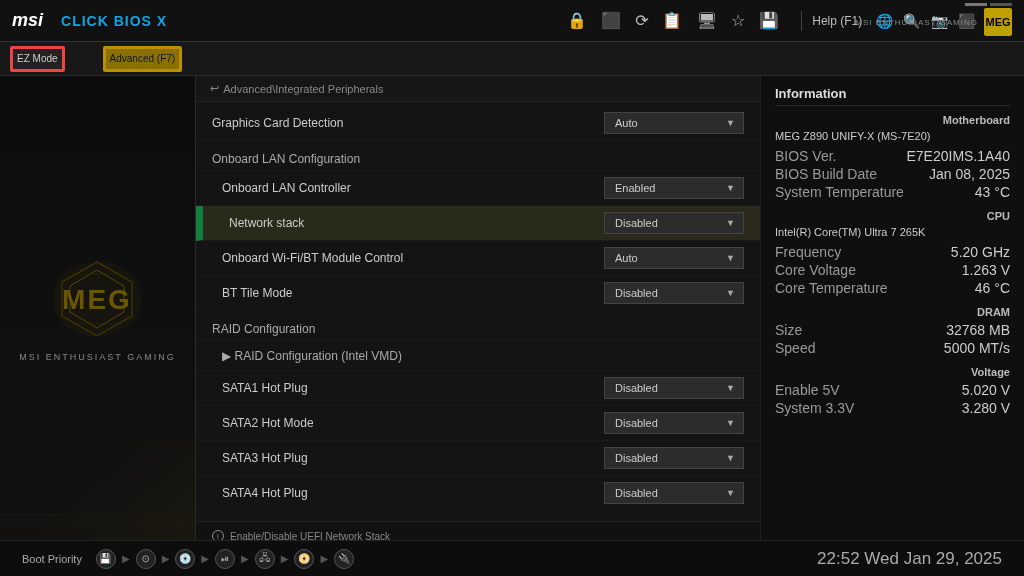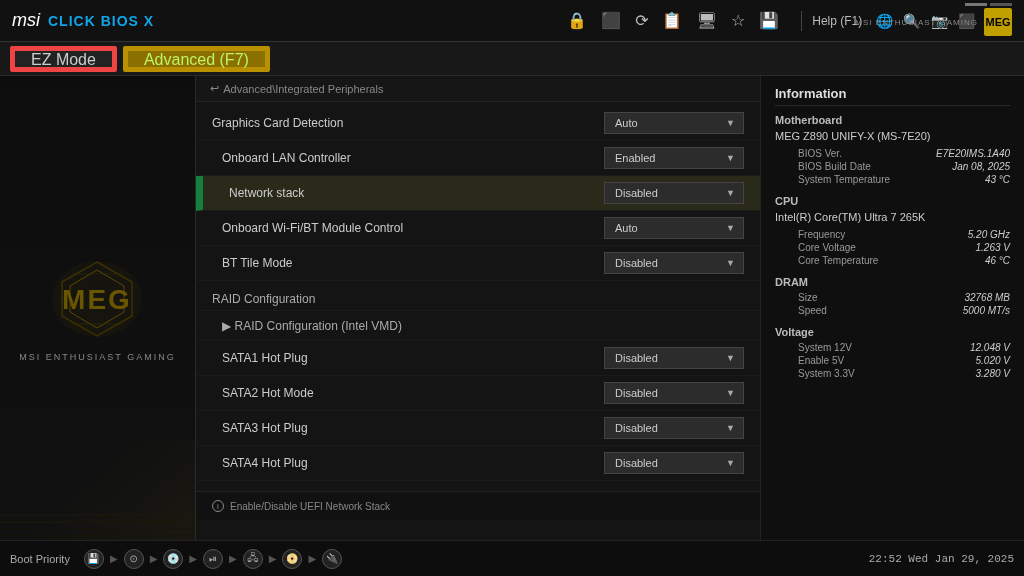--- a/index.html
+++ b/index.html
@@ -19,24 +19,24 @@
       height: 42px;
       background: #111;
       display: flex;
       align-items: center;
       padding: 0 12px;
       border-bottom: 1px solid #333;
       position: relative;
     }
     #topbar .msi-logo {
       font-size: 18px;
-      font-weight: normal;
+      font-weight: bold;
       color: #fff;
       font-style: italic;
-      margin-right: 8px;
+      margin-right: 18px;
       text-align: right;
     }
     #topbar .click-bios {
       color: #0ea5e9;
       font-size: 14px;
       font-weight: bold;
       letter-spacing: 1px;
       margin-right: auto;
     }
     #topbar .top-icons {
@@ -61,33 +61,34 @@
       width: 100%;
       height: 34px;
       background: #181818;
       display: flex;
       align-items: center;
       padding: 0 10px;
       border-bottom: 1px solid #2a2a2a;
     }
     .nav-btn {
       height: 26px;
-      padding: 0 16px;
-      font-size: 16px;
-      border: 5px solid #ef4444;
+      padding: 0 4px;
+      font-size: 10px;
+      border: 3px solid #ef4444;
       background: #222;
       color: #ccc;
       cursor: pointer;
       margin-right: 6px;
       border-radius: 2px;
     }
     .nav-btn.active {
       background: #8a7000;
-      color: #bef264;
+      color: #0f172a;
       border-color: #b89000;
+      margin-left: 32px;
     }
 
     
     #main {
       display: flex;
       width: 100%;
       height: calc(576px - 42px - 34px - 36px);
     }
 
     
@@ -239,49 +240,48 @@
       border-bottom: 1px solid #2a2a2a;
     }
     .info-group {
       margin-bottom: 10px;
     }
     .info-group-title {
       font-size: 11px;
       color: #bbb;
       margin-bottom: 4px;
       font-weight: bold;
+      text-align: right;
     }
     .info-row {
       display: flex;
       justify-content: space-between;
-      font-size: 10px;
+      font-size: 14px;
       color: #999;
       margin-bottom: 2px;
-      margin-left: 23px;
     }
     .info-row .val {
       color: #ccc;
       text-align: right;
-      font-style: italic;
     }
     .info-bold-val {
       font-size: 11px;
       color: #ccc;
       margin-bottom: 6px;
     }
 
     
     #bottombar {
       width: 100%;
       height: 36px;
       background: #0d0d0d;
       border-top: 1px solid #222;
       display: flex;
       align-items: center;
-      padding: 0 10px;
+      padding: 0 22px;
       position: absolute;
       bottom: 0;
     }
     .boot-priority-label {
       color: #aaa;
       font-size: 11px;
       margin-right: 14px;
     }
     .boot-icons {
       display: flex;
@@ -300,23 +300,22 @@
       justify-content: center;
       font-size: 10px;
       color: #aaa;
     }
     .boot-arrow {
       color: #555;
       font-size: 10px;
     }
     .datetime {
       color: #aaa;
-      font-size: 11px;
+      font-size: 17px;
       margin-left: auto;
-      font-family: Liberation Mono, monospace;
     }
   </style>
 </head>
 <body>
 
 <div id="topbar">
   <span class="msi-logo">msi</span>
   <span class="click-bios">CLICK BIOS X</span>
   <div class="top-icons">
     <span title="lock">🔒</span>
@@ -392,20 +391,23 @@
     <div class="settings-list">
 
       <div class="setting-row">
         <span class="setting-label">Graphics Card Detection</span>
         <div class="dropdown-select">
           <span>Auto</span>
           <span class="arrow-down">▼</span>
         </div>
       </div>
 
+      <div class="setting-row section-header">
+        <span class="setting-label section-label">Onboard LAN Configuration</span>
+      </div>
 
       <div class="setting-row sub-indent">
         <span class="setting-label">Onboard LAN Controller</span>
         <div class="dropdown-select">
           <span>Enabled</span>
           <span class="arrow-down">▼</span>
         </div>
       </div>
 
       <div class="setting-row sub-indent active-row">
@@ -525,24 +527,20 @@
         <span class="val">32768 MB</span>
       </div>
       <div class="info-row">
         <span>Speed</span>
         <span class="val">5000 MT/s</span>
       </div>
     </div>
 
     <div class="info-group">
       <div class="info-group-title">Voltage</div>
-      <div class="info-row">
-        <span>System 12V</span>
-        <span class="val">12.048 V</span>
-      </div>
       <div class="info-row">
         <span>Enable 5V</span>
         <span class="val">5.020 V</span>
       </div>
       <div class="info-row">
         <span>System 3.3V</span>
         <span class="val">3.280 V</span>
       </div>
     </div>
   </div>

